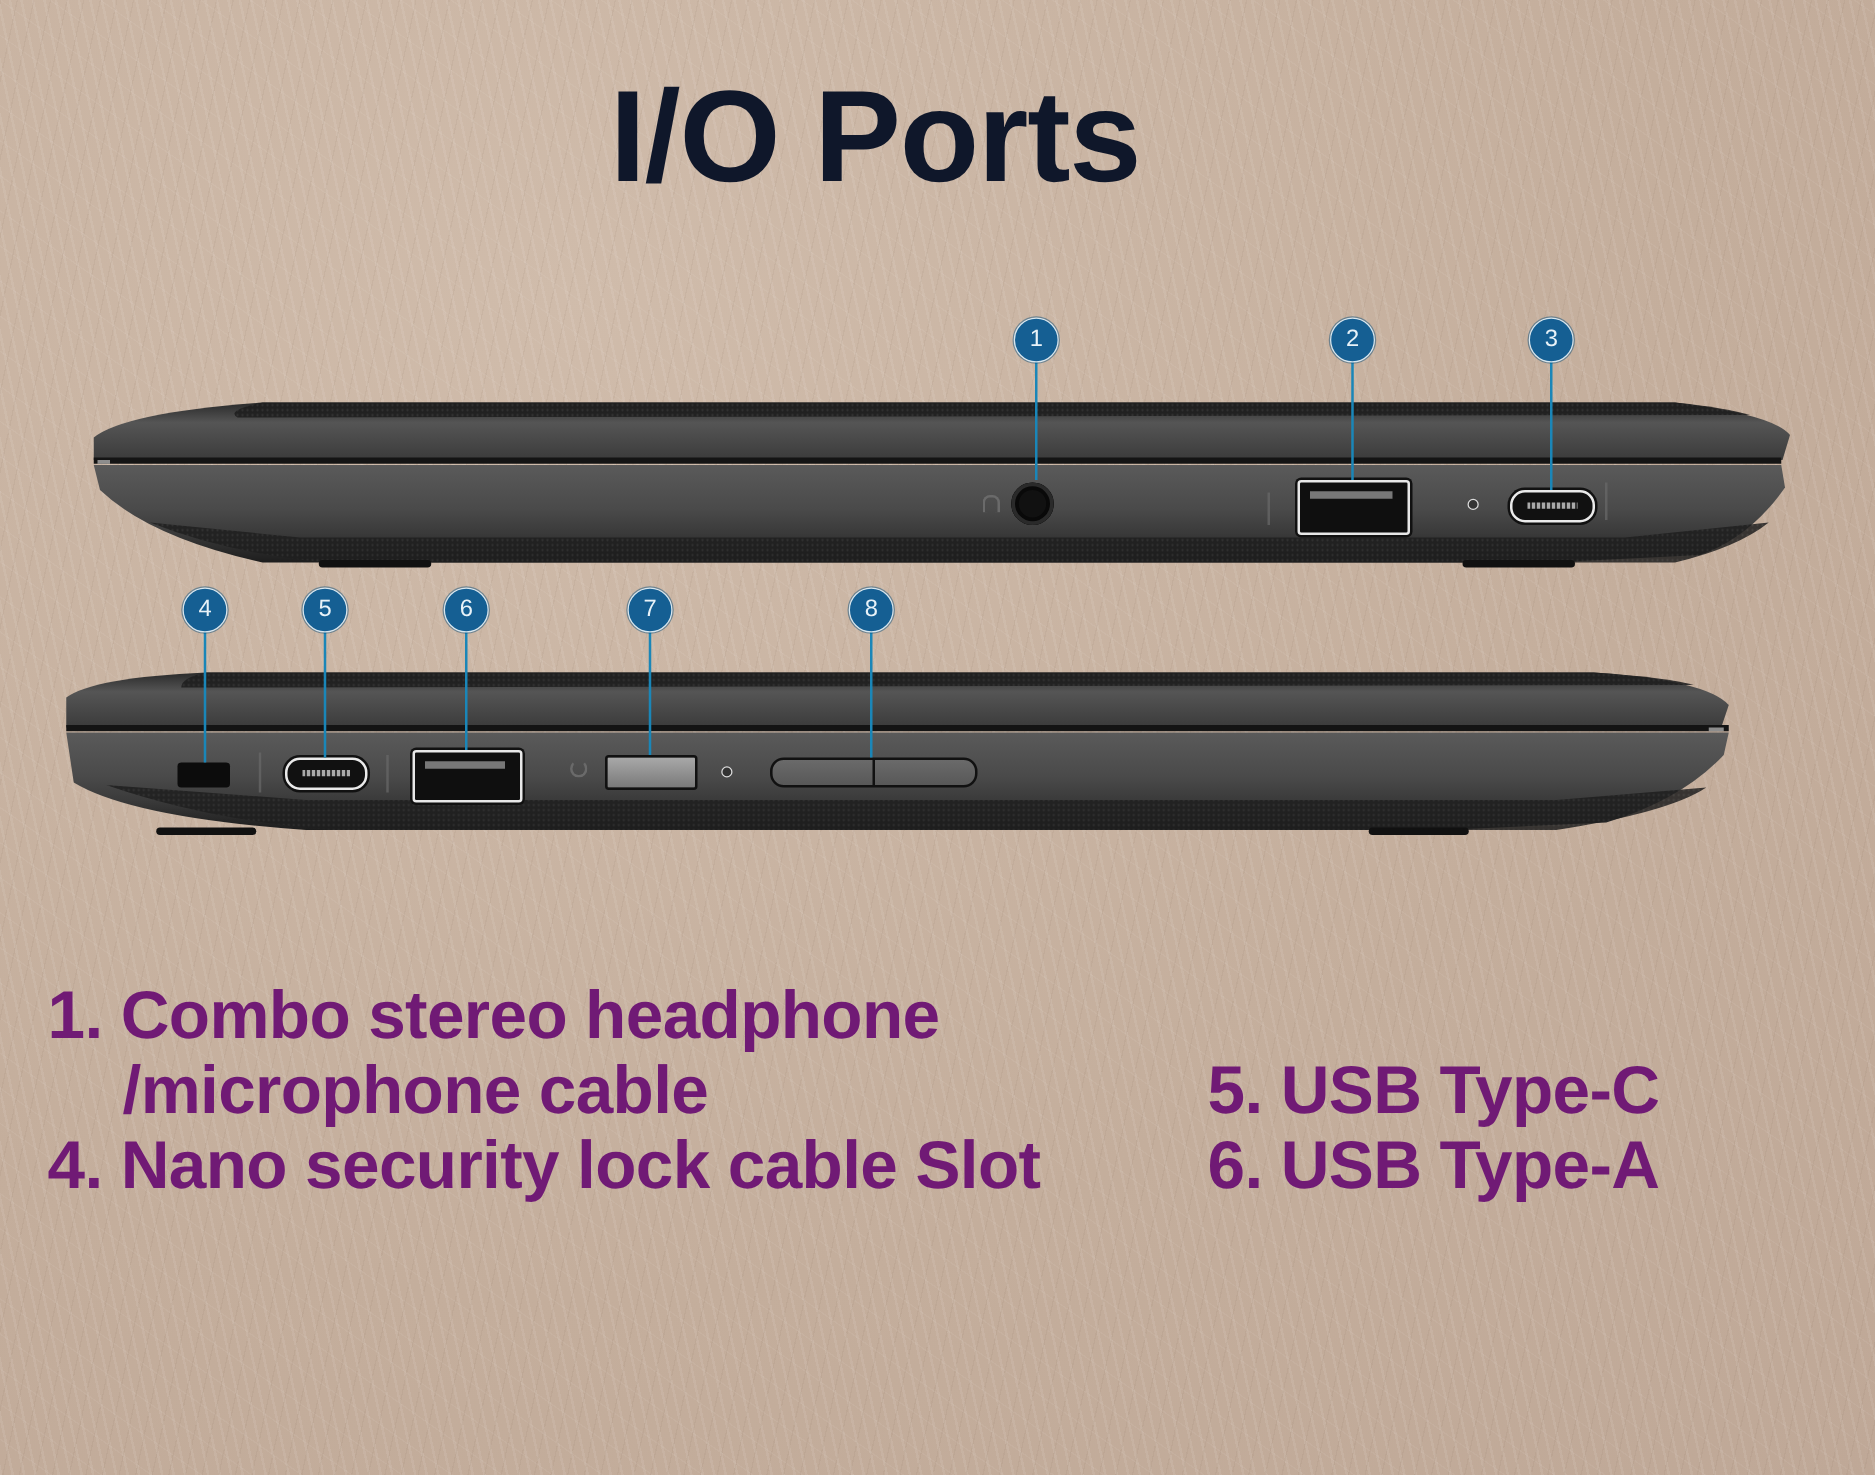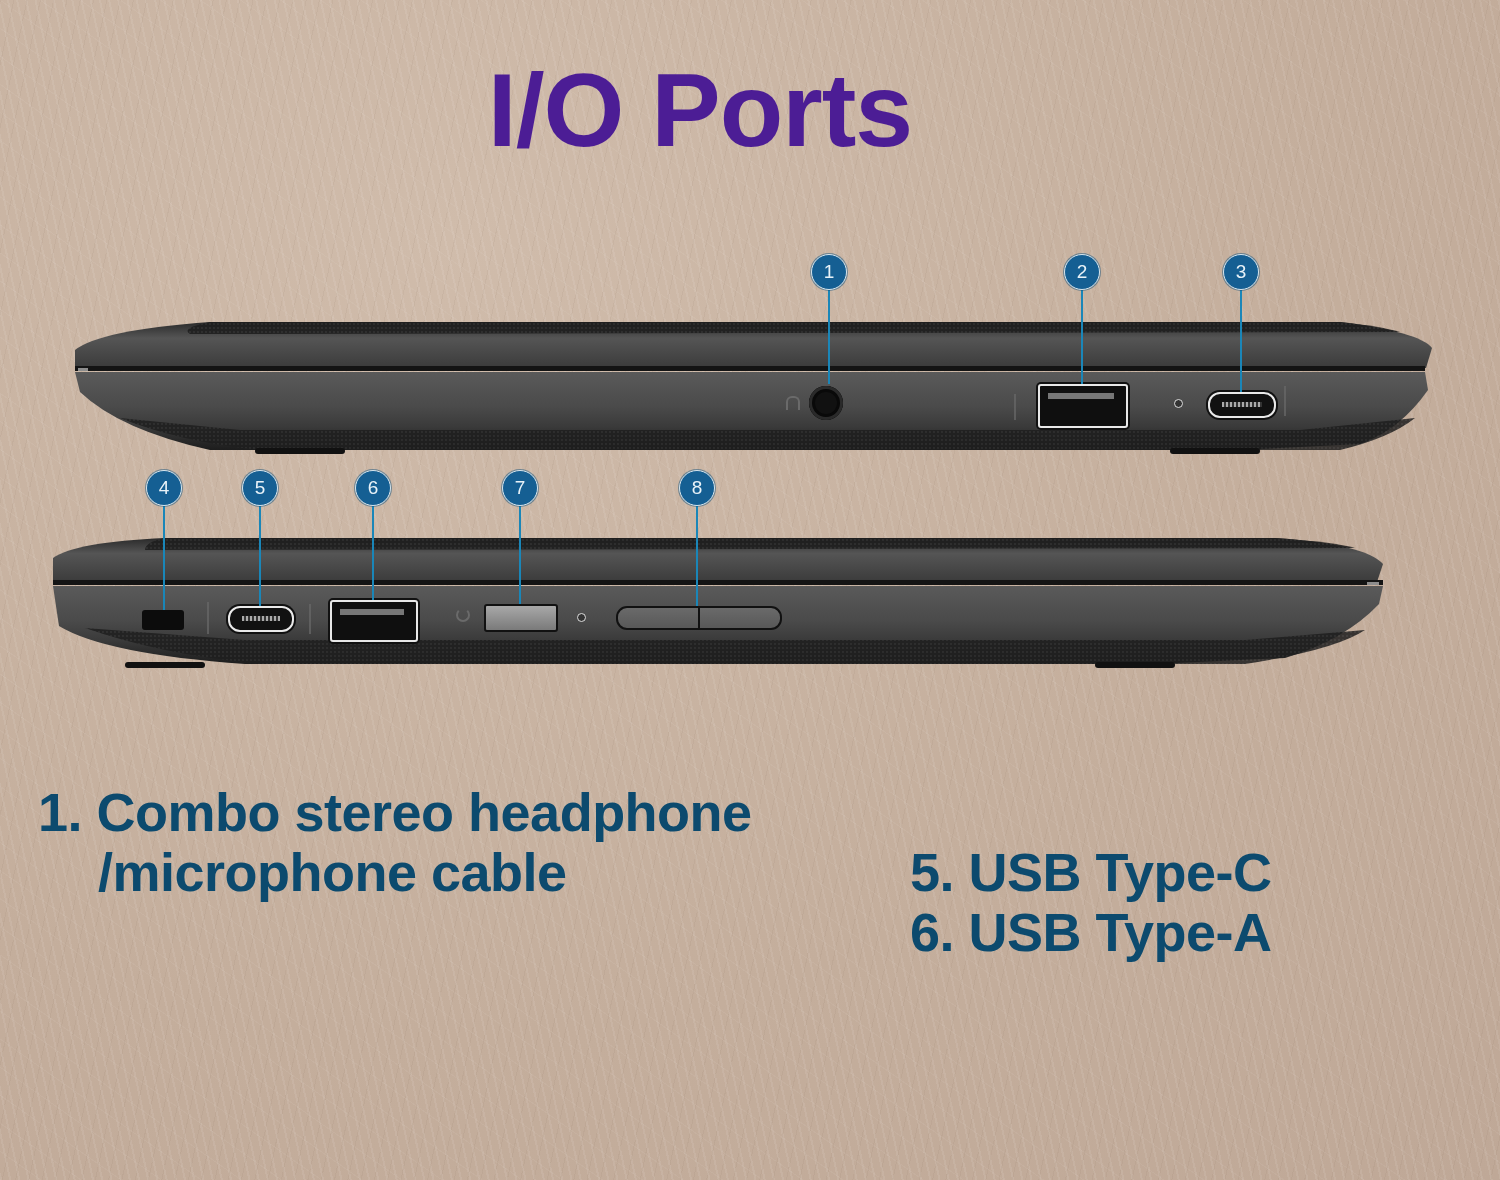--- a/index.html
+++ b/index.html
@@ -8,41 +8,41 @@
     background-color: #c8b4a2;
     background-image:
       repeating-linear-gradient(78deg, rgba(255,255,255,0.08) 0px, rgba(255,255,255,0.08) 2px, transparent 2px, transparent 9px),
       repeating-linear-gradient(102deg, rgba(120,95,75,0.07) 0px, rgba(120,95,75,0.07) 1px, transparent 1px, transparent 13px),
       repeating-linear-gradient(35deg, rgba(255,255,255,0.05) 0px, rgba(255,255,255,0.05) 1px, transparent 1px, transparent 23px),
       radial-gradient(ellipse at 30% 20%, #d0bcab 0%, #c4ae9c 60%, #bfa897 100%);
     font-family: "Liberation Sans", sans-serif;
   }
   .title {
     position: absolute; left: 0; top: 58px; width: 1400px; text-align: center;
-    font-size: 104px; font-weight: bold; color: #4c1d95; letter-spacing: -1px; line-height: 1;
+    font-size: 104px; font-weight: bold; color: #0f172a; letter-spacing: -1px; line-height: 1;
     padding-left: 0;
     text-decoration: underline;
   }
   .title span { display: inline-block; margin-left: 0px; }
 
   
   .laptop { position: absolute; }
   .laptop svg { display: block; }
 
   
   .callout { position: absolute; width: 34px; height: 34px; border-radius: 50%;
     background: #155f93; border: 1px solid #d8e6ee; box-shadow: 0 0 0 1px rgba(20,80,120,0.5);
     color: #e8f2f8; font-size: 19px; text-align: center; line-height: 34px; font-family: "Liberation Sans", sans-serif; }
   .leader { position: absolute; width: 2px; background: #1a86b8; }
 
   
-  .legend { position: absolute; font-size: 54px; font-weight: bold; color: #0c4a6e; line-height: 60px; letter-spacing: -0.5px; }
+  .legend { position: absolute; font-size: 54px; font-weight: bold; color: #701a75; line-height: 60px; letter-spacing: -0.5px; }
   .legend .item { white-space: nowrap; }
   .legend-left { left: 38px; top: 782px; }
-  .legend-right { left: 910px; top: 842px; }
+  .legend-right { left: 966px; top: 842px; }
   .indent { padding-left: 60px; }
 </style>
 </head>
 <body>
 
 <div class="title"><span>I/O Ports</span></div>
 
 <div class="laptop" style="left:60px; top:310px;">
   <svg width="1380" height="150" viewBox="0 0 1380 150">
     <defs>
@@ -138,18 +138,19 @@
 
 <div class="leader" style="left:519px; top:504px; height:100px;"></div>
 <div class="callout" style="left:502px; top:470px;">7</div>
 
 <div class="leader" style="left:696px; top:504px; height:102px;"></div>
 <div class="callout" style="left:679px; top:470px;">8</div>
 
 <div class="legend legend-left">
   <div class="item">1. Combo stereo headphone</div>
   <div class="item indent">/microphone cable</div>
+  <div class="item">4. Nano security lock cable Slot</div>
 </div>
 
 <div class="legend legend-right">
   <div class="item">5. USB Type-C</div>
   <div class="item">6. USB Type-A</div>
 </div>
 
 </body></html>

